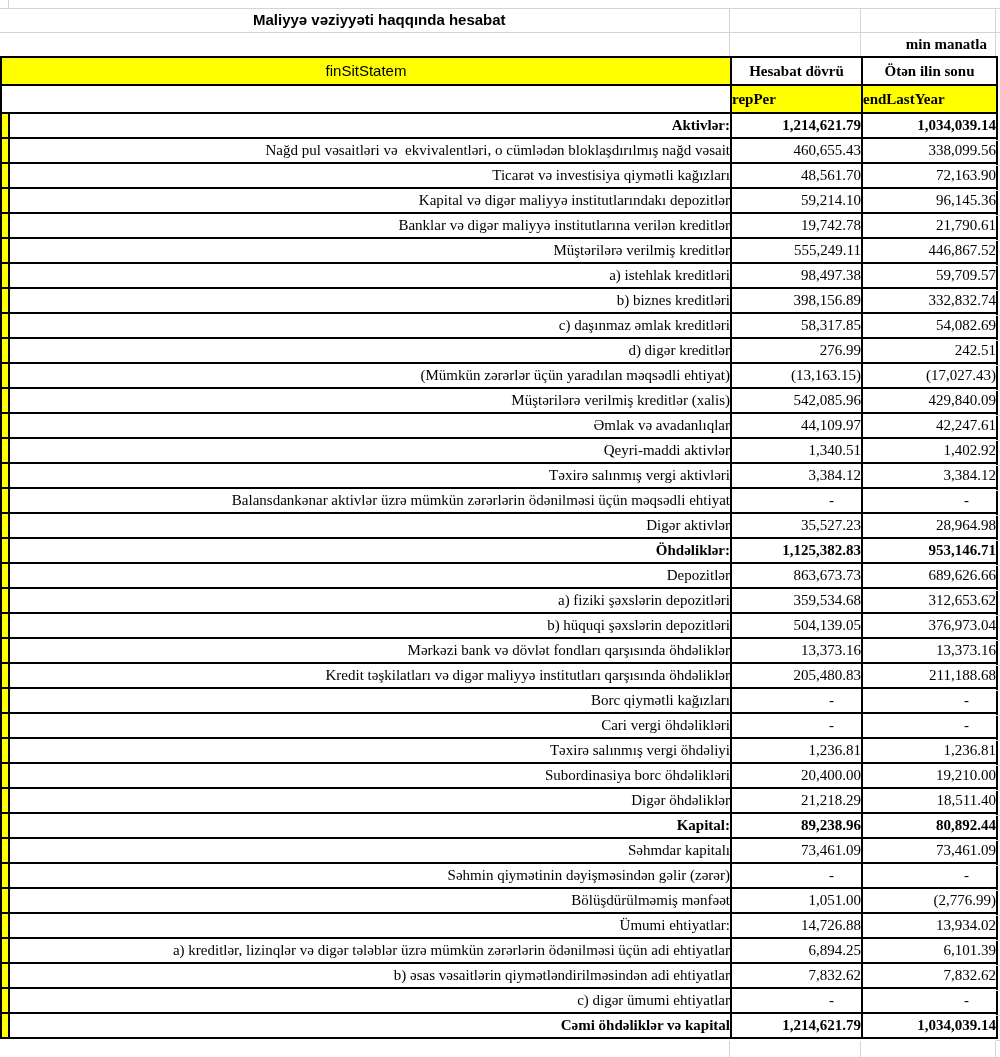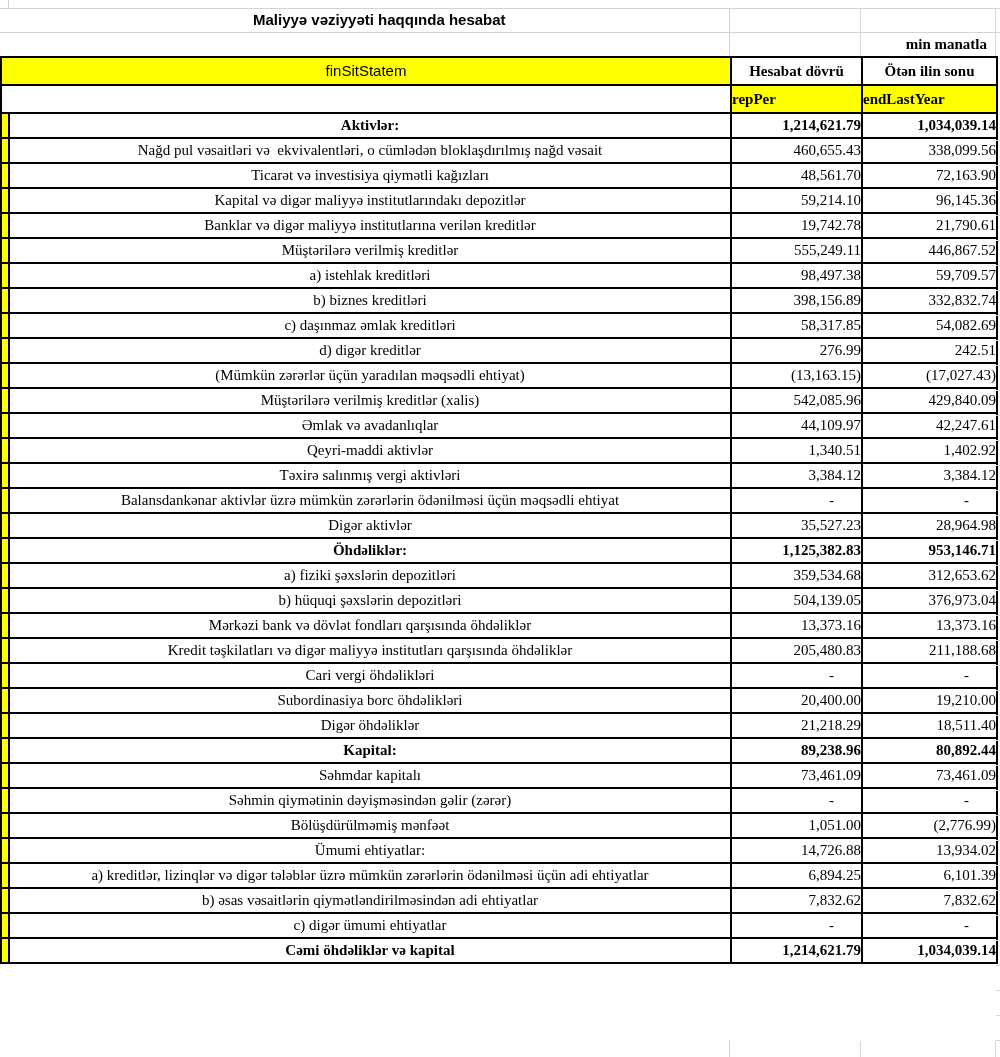--- a/index.html
+++ b/index.html
@@ -56,21 +56,21 @@
   tr.data-row td { height: 23px; line-height: 23px; }
 
   .yellow { background: #ffff00; }
   .center { }
   .sans   {
     font-family: "Liberation Sans", "DejaVu Sans", sans-serif;
     font-weight: normal !important;
     font-size: 15px;
   }
   td.label {
-    text-align: center;
+    text-align: right;
     padding-left: 3px;
     white-space: pre;
   }
   td.stub { padding: 0; }
   td.num {
     text-align: right;
     padding-right: 7px;
     white-space: pre;
   }
   td.num.dash { padding-right: 27px; }
@@ -240,20 +240,26 @@
     <td class="num">28,964.98</td>
   </tr>
 
   <tr class="data-row bold-row">
     <td class="stub yellow"></td>
     <td class="label">Öhdəliklər:</td>
     <td class="num">1,125,382.83</td>
     <td class="num">953,146.71</td>
   </tr>
 
+  <tr class="data-row">
+    <td class="stub yellow"></td>
+    <td class="label">Depozitlər</td>
+    <td class="num">863,673.73</td>
+    <td class="num">689,626.66</td>
+  </tr>
 
   <tr class="data-row">
     <td class="stub yellow"></td>
     <td class="label">a) fiziki şəxslərin depozitləri</td>
     <td class="num">359,534.68</td>
     <td class="num">312,653.62</td>
   </tr>
 
   <tr class="data-row">
     <td class="stub yellow"></td>
@@ -269,28 +275,40 @@
     <td class="num">13,373.16</td>
   </tr>
 
   <tr class="data-row">
     <td class="stub yellow"></td>
     <td class="label">Kredit təşkilatları və digər maliyyə institutları qarşısında öhdəliklər</td>
     <td class="num">205,480.83</td>
     <td class="num">211,188.68</td>
   </tr>
 
+  <tr class="data-row">
+    <td class="stub yellow"></td>
+    <td class="label">Borc qiymətli kağızları</td>
+    <td class="num dash">-</td>
+    <td class="num dash">-</td>
+  </tr>
 
   <tr class="data-row">
     <td class="stub yellow"></td>
     <td class="label">Cari vergi öhdəlikləri</td>
     <td class="num dash">-</td>
     <td class="num dash">-</td>
   </tr>
 
+  <tr class="data-row">
+    <td class="stub yellow"></td>
+    <td class="label">Təxirə salınmış vergi öhdəliyi</td>
+    <td class="num">1,236.81</td>
+    <td class="num">1,236.81</td>
+  </tr>
 
   <tr class="data-row">
     <td class="stub yellow"></td>
     <td class="label">Subordinasiya borc öhdəlikləri</td>
     <td class="num">20,400.00</td>
     <td class="num">19,210.00</td>
   </tr>
 
   <tr class="data-row">
     <td class="stub yellow"></td>

